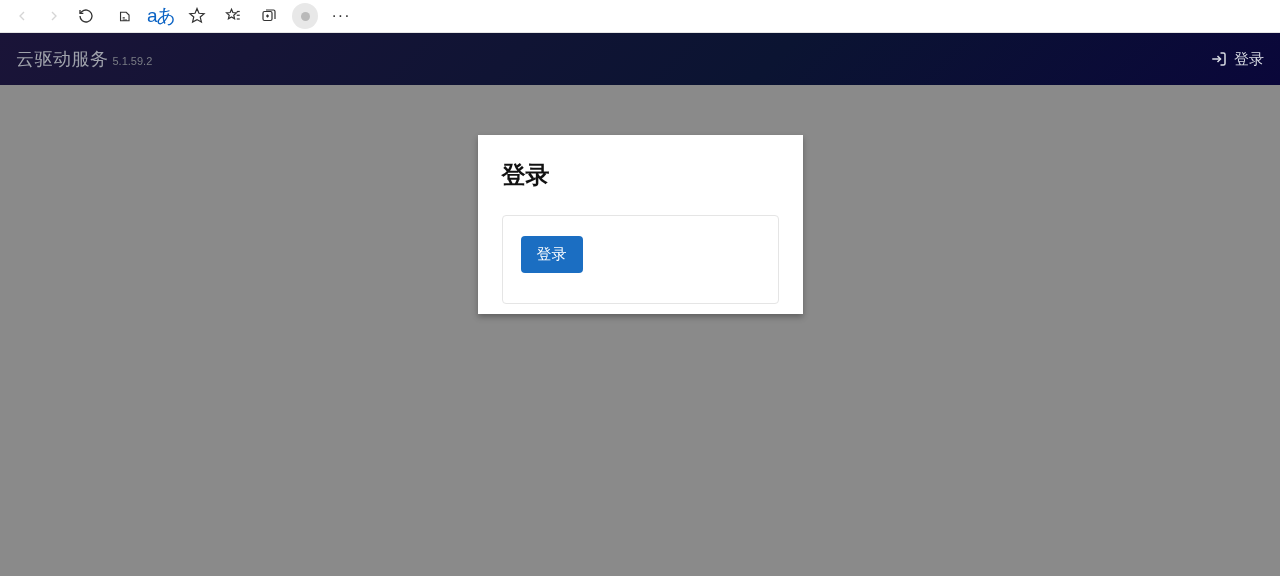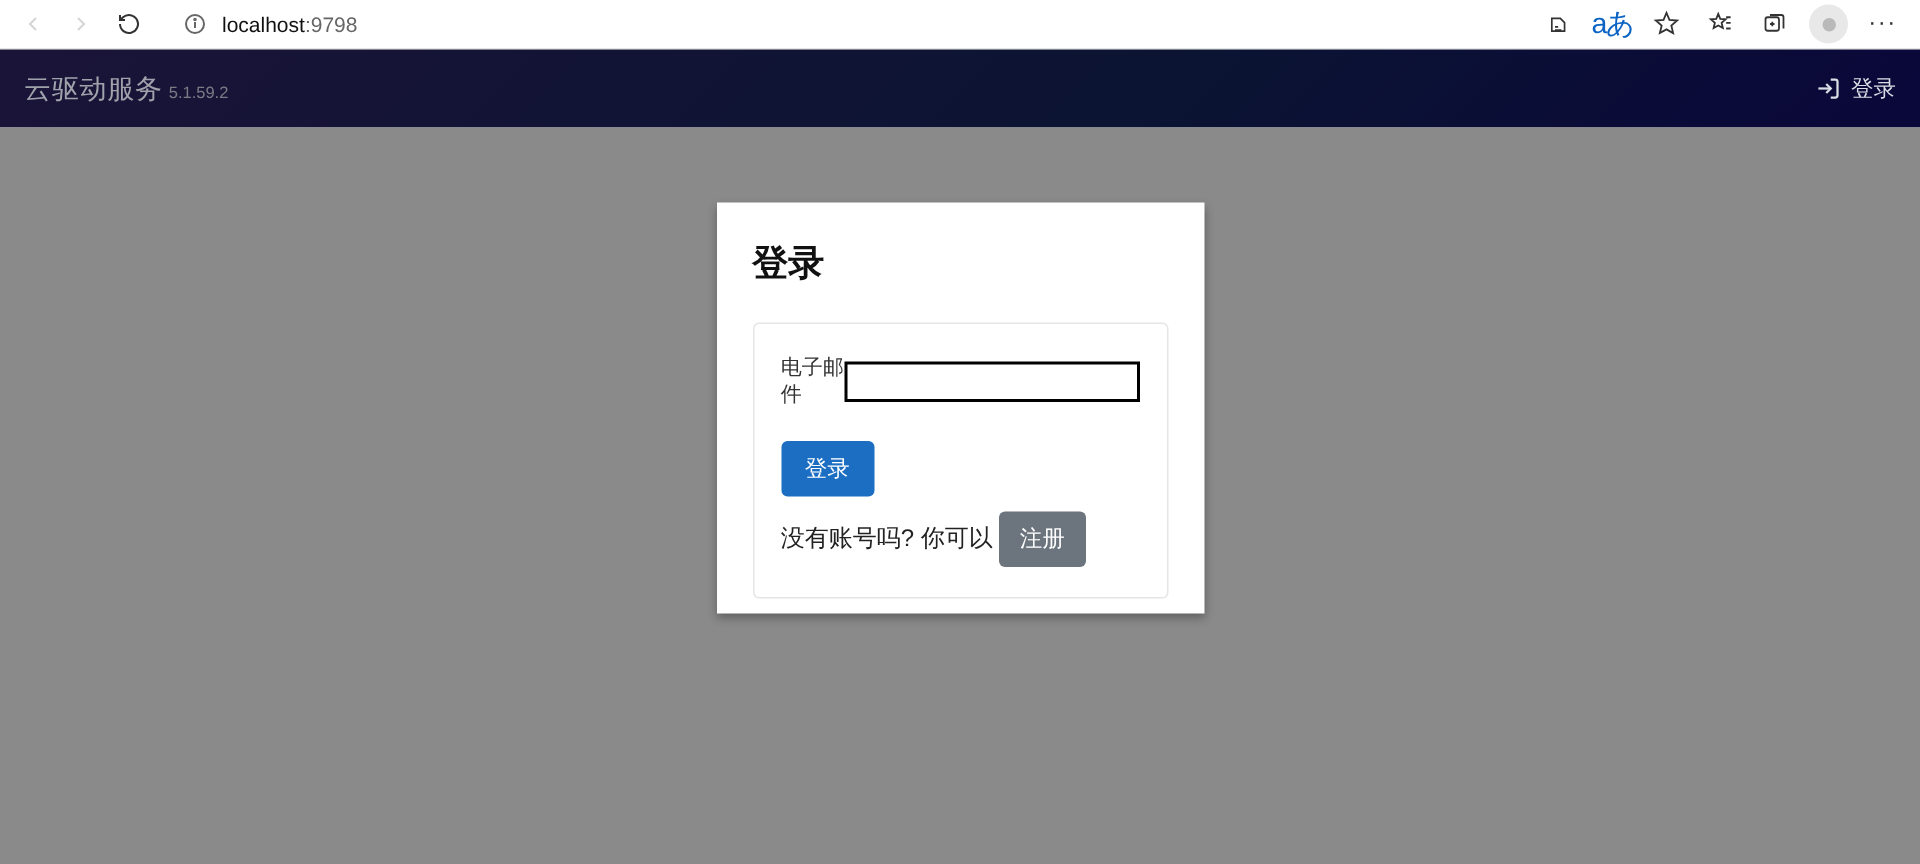--- a/index.html
+++ b/index.html
@@ -205,32 +205,20 @@
     <svg viewBox="0 0 24 24" fill="none" stroke="#888" stroke-width="2">
         <path d="M9 18l6-6-6-6"></path>
       </svg>
   </div>
   <div class="nav-btn">
     <svg viewBox="0 0 24 24" fill="none" stroke="#333" stroke-width="2">
         <path d="M3 12a9 9 0 1 0 3-6.7L3 8"></path>
         <path d="M3 3v5h5"></path>
       </svg>
   </div>
-  <div class="addr-wrap">
-    <div class="site-info">
-      <svg width="16" height="16" viewBox="0 0 24 24" fill="none" stroke="#666" stroke-width="2">
-          <circle cx="12" cy="12" r="9"></circle>
-          <line x1="12" y1="10" x2="12" y2="16"></line>
-          <circle cx="12" cy="7.5" r="0.8" fill="#666"></circle>
-        </svg>
-    </div>
-    <div class="url">
-      <span class="url-host">localhost</span><span class="url-port">:9798</span>
-    </div>
-  </div>
   <div class="toolbar-right">
     <div class="tb-btn">
       <svg width="17" height="17" viewBox="0 0 24 24" fill="none" stroke="#333" stroke-width="1.6">
           <path d="M5 6h8l4 4v8H5z"></path>
           <path d="M8 14h3M8 17h6"></path>
         </svg>
     </div>
     <div class="tb-btn">
       <span class="translate-icon">aあ</span>
     </div>
@@ -278,24 +266,16 @@
         <line x1="3" y1="12" x2="14" y2="12"></line>
       </svg>
     <span>登录</span>
   </div>
 </div>
 
 <div class="page-area">
   <div class="card">
     <h1>登录</h1>
     <div class="form-panel">
-      <div class="form-row">
-        <label>电子邮件</label>
-        <input type="text" class="focused" value="" style="">
-      </div>
       <button class="btn-primary">登录</button>
-      <div class="signup-row">
-        <span>没有账号吗? 你可以</span>
-        <button class="btn-secondary">注册</button>
-      </div>
     </div>
   </div>
 </div>
 
 </body></html>

